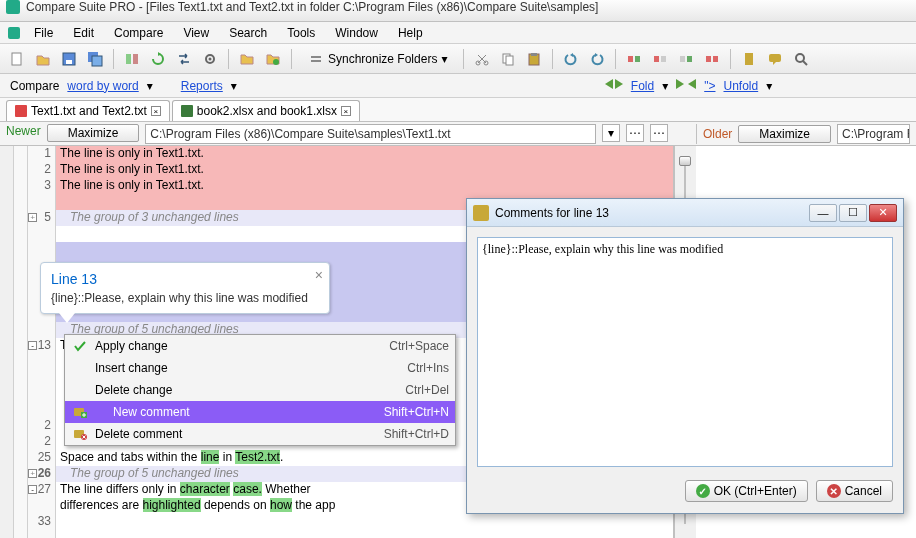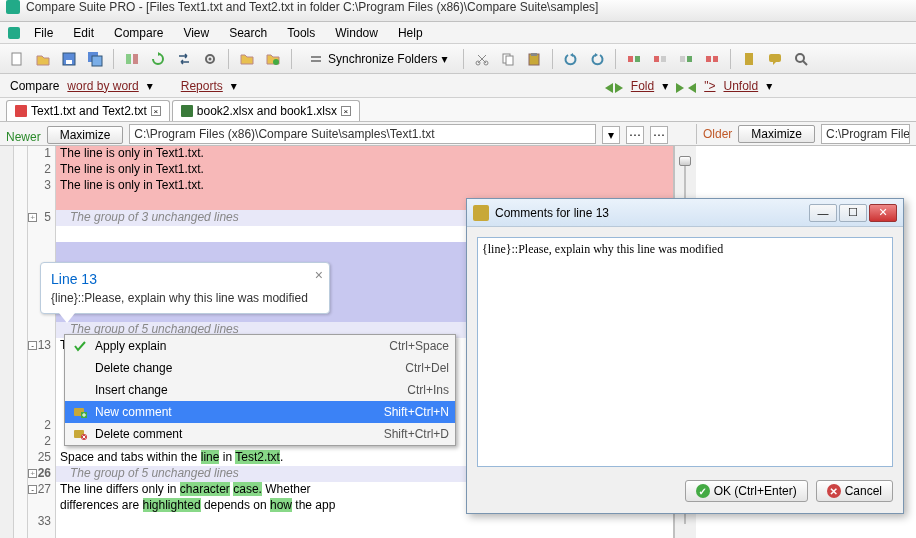--- a/index.html
+++ b/index.html
@@ -12,37 +12,37 @@
 .menubar { background: #f4f4f4; height: 22px; display: flex; align-items: center; padding: 0 6px; gap: 4px; border-bottom: 1px solid #d0d0d0; }
 .menubar .mitem { padding: 2px 8px; cursor: default; }
 .menubar .icon-sm { width: 16px; height: 16px; display: inline-block; }
 
 .toolbar { background: linear-gradient(#fafafa, #eaeaea); height: 30px; display: flex; align-items: center; padding: 0 6px; gap: 4px; border-bottom: 1px solid #c8c8c8; }
 .tbtn { width: 22px; height: 22px; display: flex; align-items: center; justify-content: center; border: 1px solid transparent; border-radius: 2px; }
 .tsep { width: 1px; height: 20px; background: #c0c0c0; margin: 0 3px; }
 .tbtn-text { padding: 0 8px; height: 22px; display: flex; align-items: center; border: 1px solid transparent; gap: 4px; }
 
 .optionbar { background: #f4f4f4; height: 24px; display: flex; align-items: center; padding: 0 10px; gap: 8px; border-bottom: 1px solid #d0d0d0; }
-.link { color: #7f1d1d; text-decoration: underline; cursor: pointer; }
-.opt-right { margin-left: 360px; display: flex; gap: 8px; align-items: flex-end; }
+.link { color: #1d4ed8; text-decoration: underline; cursor: pointer; }
+.opt-right { margin-left: 360px; display: flex; gap: 8px; align-items: flex-start; }
 .fold-arrow { width: 0; height: 0; display: inline-block; }
 .fold-left { border-top: 5px solid transparent; border-bottom: 5px solid transparent; border-right: 8px solid #5a9e3e; }
 .fold-right { border-top: 5px solid transparent; border-bottom: 5px solid transparent; border-left: 8px solid #5a9e3e; }
 
 .tabbar { background: #f8f8f8; height: 24px; display: flex; align-items: flex-end; padding: 0 6px; gap: 2px; border-bottom: 1px solid #c0c0c0; }
 .tab { background: #fff; border: 1px solid #b0b0b0; border-bottom: none; padding: 3px 8px; display: flex; align-items: center; gap: 4px; border-radius: 3px 3px 0 0; }
 .tab .ticon { width: 12px; height: 12px; background: #d44; border-radius: 1px; }
 .tab .tclose { width: 10px; height: 10px; border: 1px solid #888; font-size: 8px; display: flex; align-items: center; justify-content: center; }
 
 .filebar { background: #f4f4f4; height: 24px; display: flex; align-items: center; border-bottom: 1px solid #c0c0c0; }
-.fb-left { display: flex; align-items: flex-end; gap: 6px; padding: 0 6px; flex: 1; }
+.fb-left { display: flex; align-items: flex-start; gap: 6px; padding: 0 6px; flex: 1; }
 .fb-right { display: flex; align-items: center; gap: 6px; padding: 0 6px; width: 220px; border-left: 1px solid #c0c0c0; }
 .newer { color: #2a8a2a; }
 .older { color: #c05a2a; }
-.maxbtn { border: 1px solid #a0a0a0; background: linear-gradient(#fff,#e8e8e8); padding: 1px 12px; border-radius: 2px; }
+.maxbtn { border: 1px solid #a0a0a0; background: linear-gradient(#fff,#e8e8e8); padding: 1px 20px; border-radius: 2px; }
 .pathbox { flex: 1; background: #fff; border: 1px solid #b0b0b0; padding: 2px 4px; color: #333; white-space: nowrap; overflow: hidden; }
 .tinybtn { width: 18px; height: 18px; border: 1px solid #b0b0b0; background: #fff; display: flex; align-items: center; justify-content: center; }
 
 .editor { display: flex; height: calc(538px - 22px - 22px - 30px - 24px - 24px - 24px); }
 .left-pane { flex: 1; display: flex; background: #fff; border-right: 1px solid #c0c0c0; position: relative; overflow: hidden; }
 .right-pane { width: 220px; background: #fff; position: relative; }
 .ovmap { width: 14px; background: #f0f0f0; border-right: 1px solid #d0d0d0; }
 .gutter { width: 14px; background: #f8f8f8; border-right: 1px solid #d0d0d0; }
 .lnum { width: 28px; background: #f8f8f8; border-right: 1px solid #d0d0d0; text-align: right; color: #666; font-family: monospace; font-size: 12px; }
 .lnum div { height: 16px; padding-right: 4px; }
@@ -50,21 +50,21 @@
 .line { height: 16px; padding-left: 4px; white-space: pre; position: relative; }
 .bg-del { background: #f7b8b8; }
 .bg-grp { background: #e8e8f8; color: #888; font-style: italic; }
 .bg-mod { background: #fff; }
 .hl-mod { background: #e8a8a8; }
 .hl-add { background: #88d888; }
 .exp { position: absolute; left: -28px; width: 9px; height: 9px; border: 1px solid #888; background: #fff; font-size: 8px; line-height: 7px; text-align: center; top: 3px; }
 
 .ctx-menu { position: absolute; left: 64px; top: 188px; width: 392px; background: #f4f4f4; border: 1px solid #a0a0a0; box-shadow: 2px 2px 4px rgba(0,0,0,.3); z-index: 50; }
 .ctx-item { height: 22px; display: flex; align-items: center; padding: 0 6px; }
-.ctx-item.sel { background: #3b82f6; color: #fff; }
+.ctx-item.sel { background: #8b5cf6; color: #fff; gap: 18px; }
 .ctx-icon { width: 18px; height: 18px; margin-right: 6px; display: flex; align-items: center; justify-content: center; }
 .ctx-label { flex: 1; }
 .ctx-short { color: #555; }
 .ctx-item.sel .ctx-short { color: #fff; }
 
 .tooltip { position: absolute; left: 40px; top: 116px; width: 290px; background: #fff; border: 1px solid #bcd; border-radius: 4px; padding: 8px 10px; box-shadow: 1px 1px 3px rgba(0,0,0,.2); z-index: 40; }
 .tooltip .tt-title { color: #0066cc; font-size: 14px; margin-bottom: 4px; }
 .tooltip .tt-body { color: #333; }
 .tooltip .tt-close { position: absolute; right: 6px; top: 4px; color: #888; cursor: pointer; font-size: 14px; }
 .tooltip .tt-tail { position: absolute; left: 18px; bottom: -10px; width: 0; height: 0; border-left: 8px solid transparent; border-right: 8px solid transparent; border-top: 10px solid #fff; }
@@ -363,32 +363,32 @@
       <div class="tt-tail"></div>
     </div>
 
     <div class="ctx-menu" id="ctxmenu">
         <div class="ctx-item">
           <span class="ctx-icon">
             <svg width="14" height="14">
               <path d="M2 7 l3 4 7-8" stroke="#3a3" fill="none" stroke-width="2"></path>
             </svg>
           </span>
-          <span class="ctx-label">Apply explain</span>
+          <span class="ctx-label">Apply change</span>
           <span class="ctx-short">Ctrl+Space</span>
+        </div>
+        <div class="ctx-item">
+          <span class="ctx-icon"></span>
+          <span class="ctx-label">Insert change</span>
+          <span class="ctx-short">Ctrl+Ins</span>
         </div>
         <div class="ctx-item">
           <span class="ctx-icon"></span>
           <span class="ctx-label">Delete change</span>
           <span class="ctx-short">Ctrl+Del</span>
-        </div>
-        <div class="ctx-item">
-          <span class="ctx-icon"></span>
-          <span class="ctx-label">Insert change</span>
-          <span class="ctx-short">Ctrl+Ins</span>
         </div>
         <div class="ctx-item sel">
           <span class="ctx-icon">
             <svg width="14" height="14">
               <rect x="1" y="3" width="10" height="8" fill="#c8a838" rx="1"></rect>
               <rect x="8" y="7" width="6" height="6" fill="#4a4"></rect>
               <path d="M11 8 v4 M9 10 h4" stroke="#fff"></path>
             </svg>
           </span>
           <span class="ctx-label">New comment</span>

